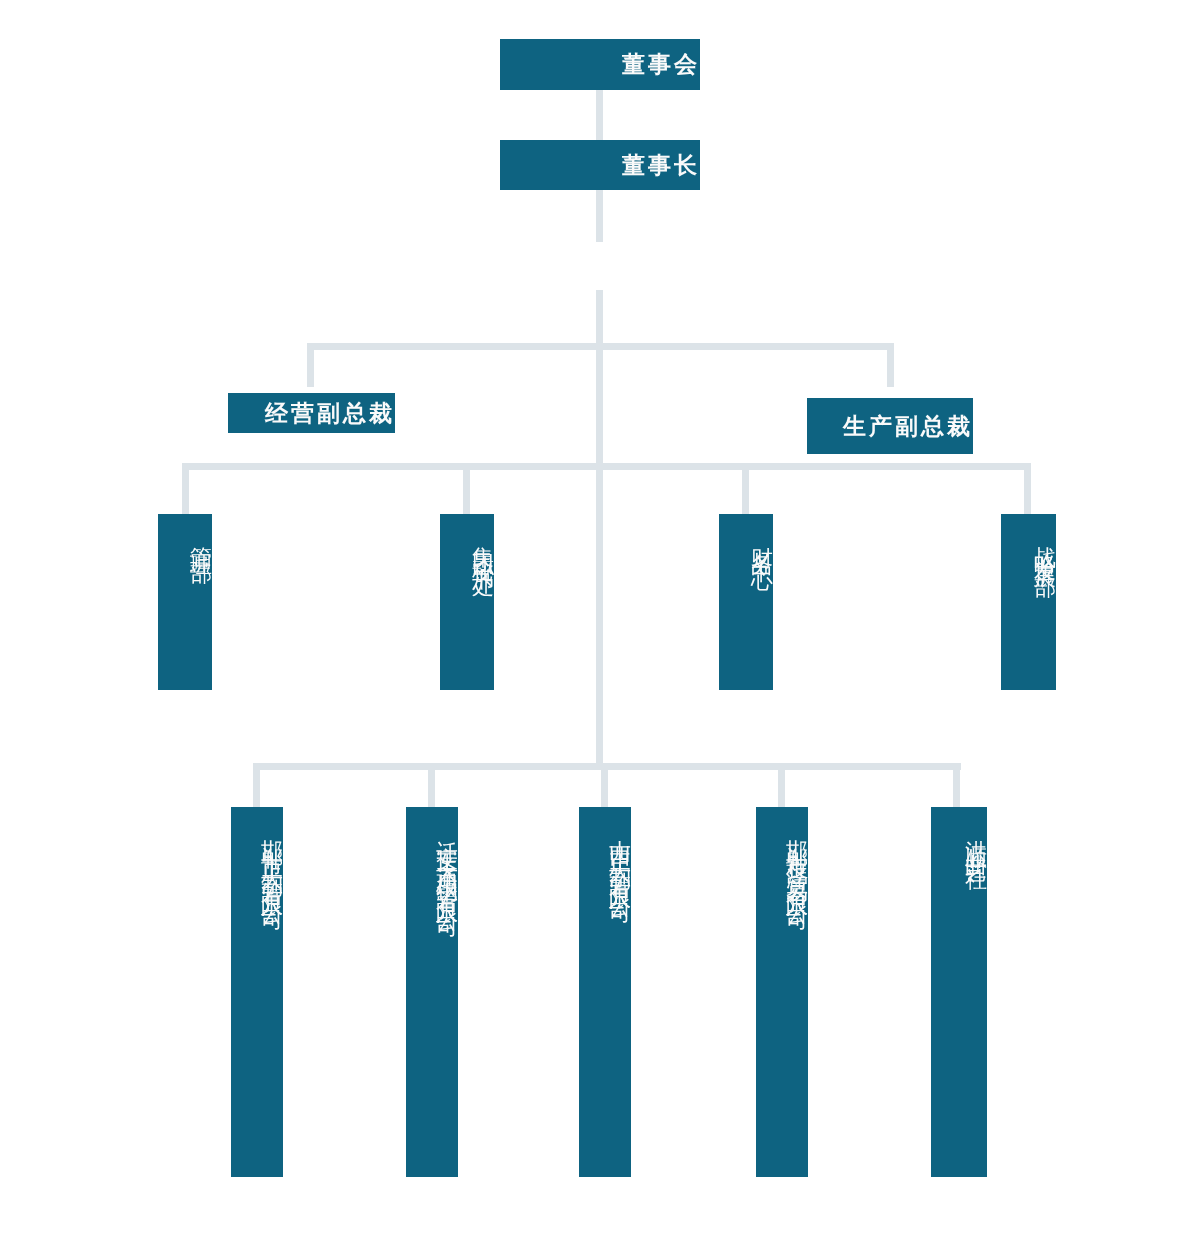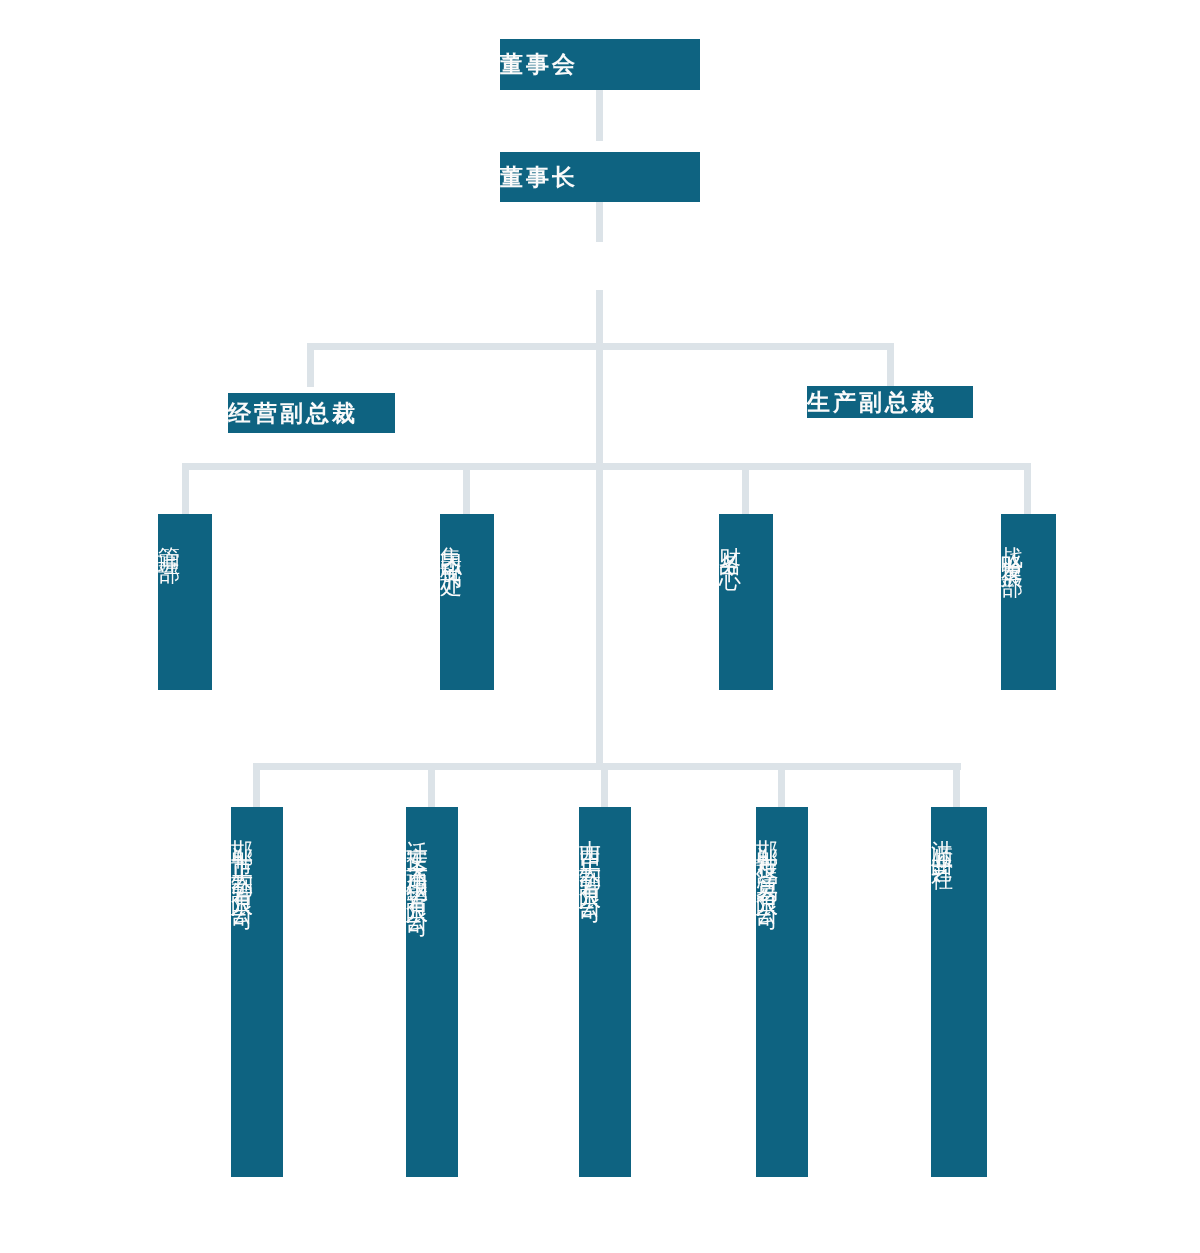--- a/index.html
+++ b/index.html
@@ -21,21 +21,21 @@
   .line {
     position: absolute;
     background: var(--connector);
   }
   .box {
     position: absolute;
     background: var(--box_fill);
     color: var(--box_text);
     display: flex;
     align-items: center;
-    justify-content: flex-start;
+    justify-content: flex-end;
   }
   .box.h {
     font-family: "Liberation Serif", serif;
     font-weight: bold;
     font-size: 23px;
     letter-spacing: 3px;
   }
   .box.h span { white-space: nowrap; }
   .box.vert {
     align-items: flex-start;
@@ -72,28 +72,28 @@
   <div class="line" style="left:253px; top:763px; width:708px; height:7px;"></div>
   <div class="line" style="left:253px; top:763px; width:7px; height:45px;"></div>
   <div class="line" style="left:428px; top:763px; width:7px; height:45px;"></div>
   <div class="line" style="left:601px; top:763px; width:7px; height:45px;"></div>
   <div class="line" style="left:778px; top:763px; width:7px; height:45px;"></div>
   <div class="line" style="left:953px; top:763px; width:7px; height:45px;"></div>
 
   <div class="box h" style="left:500px; top:39px; width:200px; height:51px;">
     <span>董事会</span>
   </div>
-  <div class="box h" style="left:500px; top:152px; width:200px; height:50px;">
+  <div class="box h" style="left:500px; top:140px; width:200px; height:50px;">
     <span>董事长</span>
   </div>
 
   <div class="box h" style="left:228px; top:386px; width:167px; height:40px;margin-top:7px;">
     <span>经营副总裁</span>
   </div>
-  <div class="box h" style="left:807px; top:386px; width:166px; height:32px;">
+  <div class="box h" style="left:807px; top:398px; width:166px; height:56px;">
     <span>生产副总裁</span>
   </div>
 
   <div class="box vert" style="left:158px; top:514px; width:54px; height:176px;">
     <span>管理部</span>
   </div>
   <div class="box vert" style="left:440px; top:514px; width:54px; height:176px;">
     <span>集团秘书处</span>
   </div>
   <div class="box vert" style="left:719px; top:514px; width:54px; height:176px;">

